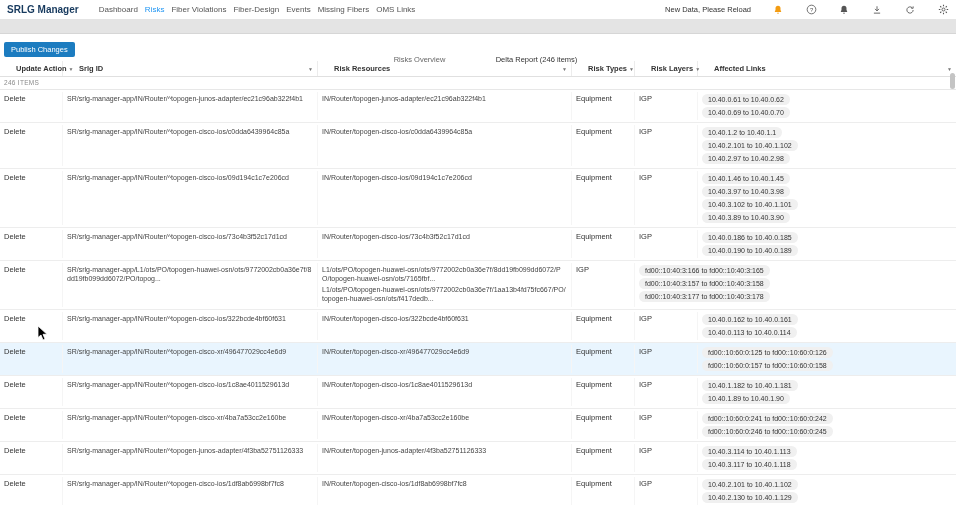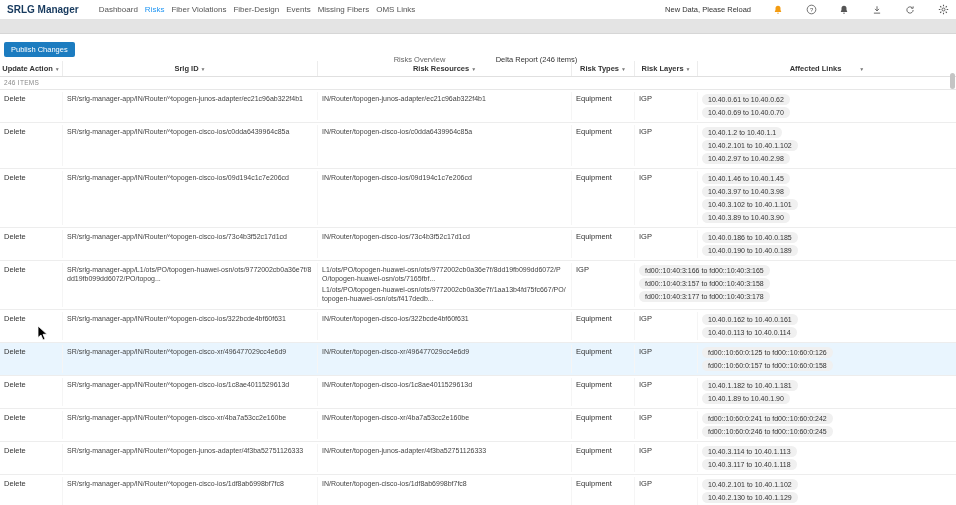--- a/index.html
+++ b/index.html
@@ -25,22 +25,22 @@
   .tab.active { background: #fca5a5; color: #333; }
 
   
   .toolbar { padding: 4px; }
   .btn-publish { background: #1c7cc0; color: #fff; border: none; border-radius: 2px;
     font-size: 7.5px; padding: 3px 7px; cursor: pointer; font-family: inherit; }
 
   
   .grid-cols { display: grid; grid-template-columns: 63px 255px 254px 63px 63px 1fr; }
   .thead { border-bottom: 1px solid #e0e0e0; }
-  .th { display: flex; align-items: center; justify-content: center;
-    padding: 3px 12px; border-right: 1px solid #ececec; cursor: pointer; }
+  .th { display: flex; align-items: center; justify-content: space-between;
+    padding: 3px 4px; border-right: 1px solid #ececec; cursor: pointer; margin-left: 12px; }
   .th:last-child { border-right: none; gap: 16px; }
   .th-label { font-size: 7.5px; font-weight: bold; color: #333; white-space: nowrap; }
   .caret { font-size: 5px; color: #777; margin-left: 2px; }
   .items-count { font-size: 6.5px; color: #8a8a8a; padding: 2px 4px 3px;
     border-bottom: 1px solid #e7e7e7; letter-spacing: 0.3px; }
   .row { border-bottom: 1px solid #ededed; padding: 2px 0; }
   .row.highlighted { background: #e9f5fe; }
   .cell { padding: 2px 4px; font-size: 7.5px; color: #333; word-break: break-all;
     border-right: 1px solid #f5f5f5; line-height: 9px; }
   .cell:last-child { border-right: none; }

